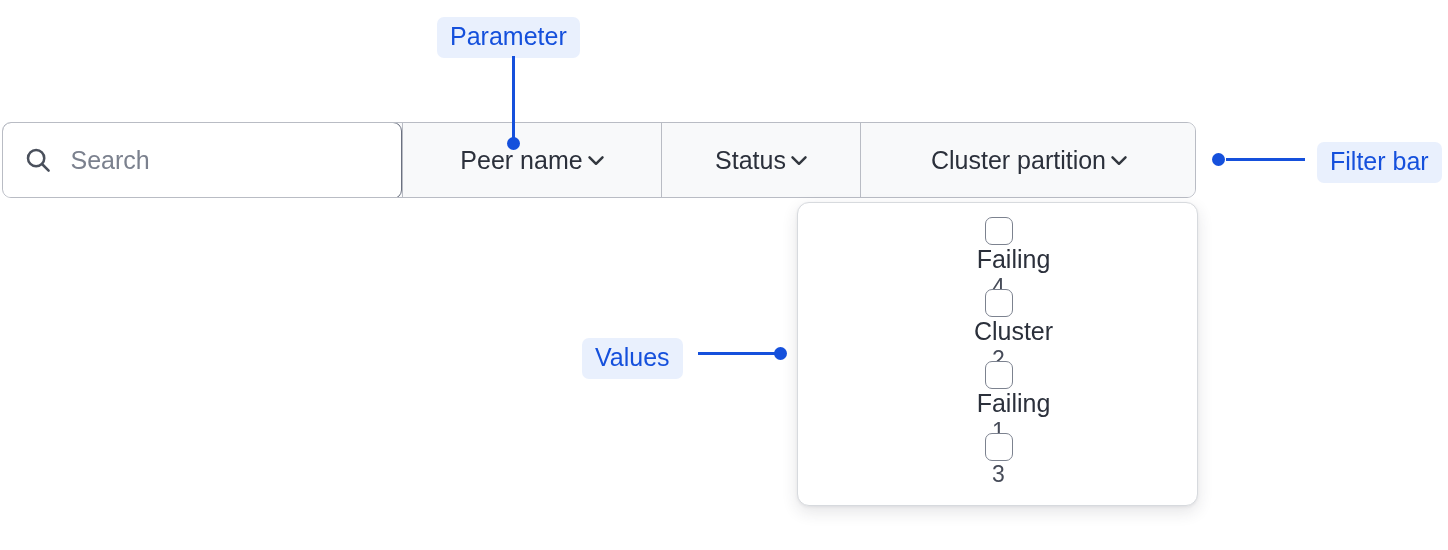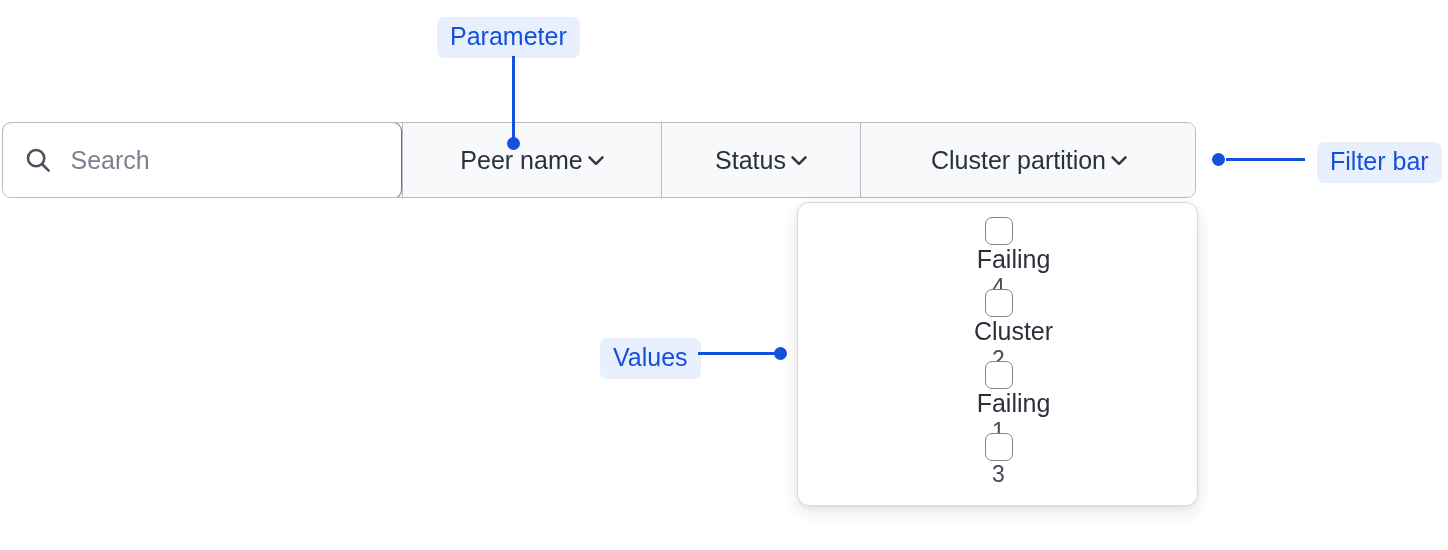--- a/index.html
+++ b/index.html
@@ -129,21 +129,21 @@
     position: absolute;
     background: #e9f0fd;
     color: #1550dc;
     font-size: 25px;
     border-radius: 7px;
     padding: 6px 13px 8px 13px;
     white-space: nowrap;
     line-height: 1.08;
   }
   #anno-parameter { left: 437px; top: 17px; text-align: right; }
-  #anno-values    { left: 600px; top: 338px; }
+  #anno-values    { left: 582px; top: 338px; }
   #anno-filterbar { left: 1317px; top: 142px; }
 
   .anno-line-v {
     position: absolute;
     width: 3px;
     background: #1550dc;
   }
   .anno-line-h {
     position: absolute;
     height: 3px;

